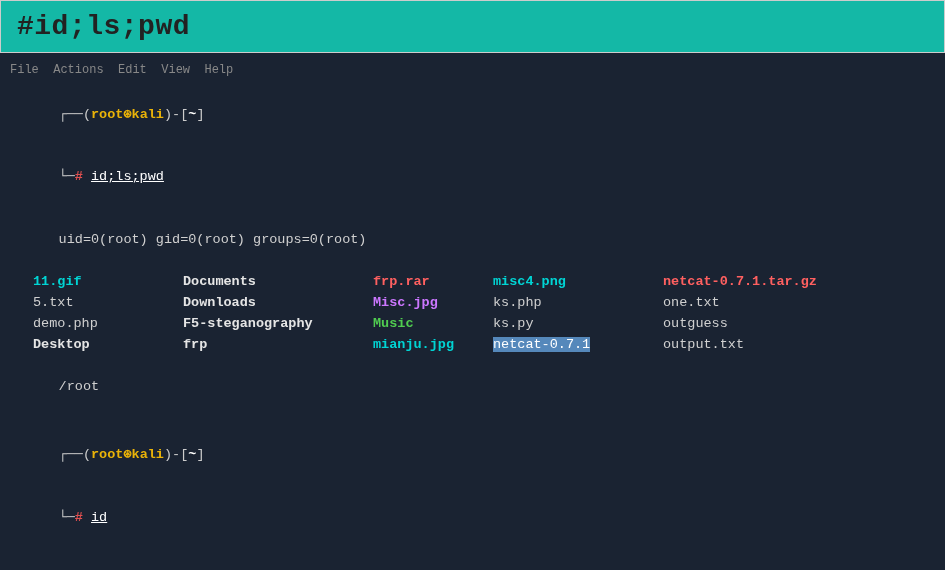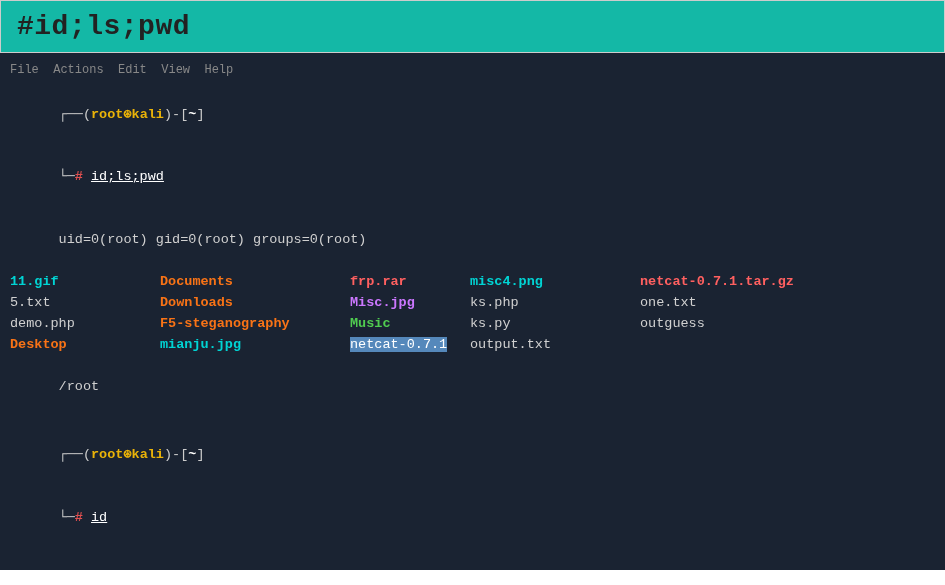--- a/index.html
+++ b/index.html
@@ -59,21 +59,21 @@
     .text-normal {
       color: #d0d0d0;
     }
 
     .text-cyan {
       color: #00d4d4;
       font-weight: bold;
     }
 
     .text-blue {
-      color: #f97316;
+      color: #e5e5e5;
       font-weight: bold;
     }
 
     .text-red {
       color: #ff6060;
       font-weight: bold;
     }
 
     .text-magenta {
       color: #cc77ff;
@@ -93,20 +93,21 @@
     .text-selected {
       background: #5588bb;
       color: #ffffff;
     }
 
     .ls-grid {
       display: grid;
       grid-template-columns: 150px 190px 120px 170px 300px;
       font-size: 13.5px;
       line-height: 1.55;
+      margin-left: 23px;
     }
 
     .ls-cell {
       white-space: nowrap;
     }
 
     .term-menu {
       color: #888;
       font-size: 12px;
       margin-bottom: 4px;
@@ -148,20 +149,21 @@
       <div class="ls-cell text-normal">ks.php</div>
       <div class="ls-cell text-normal">one.txt</div>
 
       <div class="ls-cell text-normal">demo.php</div>
       <div class="ls-cell text-blue">F5-steganography</div>
       <div class="ls-cell text-green">Music</div>
       <div class="ls-cell text-normal">ks.py</div>
       <div class="ls-cell text-normal">outguess</div>
 
       <div class="ls-cell text-blue">Desktop</div>
+      <div class="ls-cell text-blue">frp</div>
       <div class="ls-cell text-cyan">mianju.jpg</div>
       <div class="ls-cell"><span class="text-selected">netcat-0.7.1</span></div>
       <div class="ls-cell text-normal">output.txt</div>
     </div>
 
     <div class="term-line">
       <span class="text-normal">/root</span>
     </div>
   </div>
 

